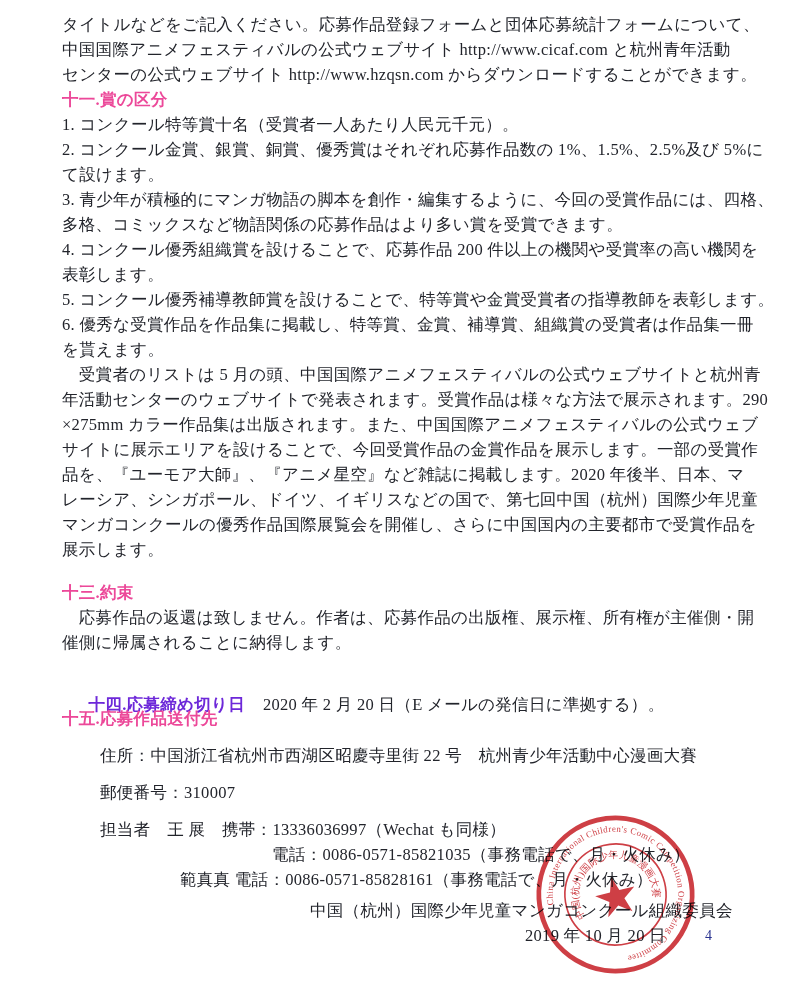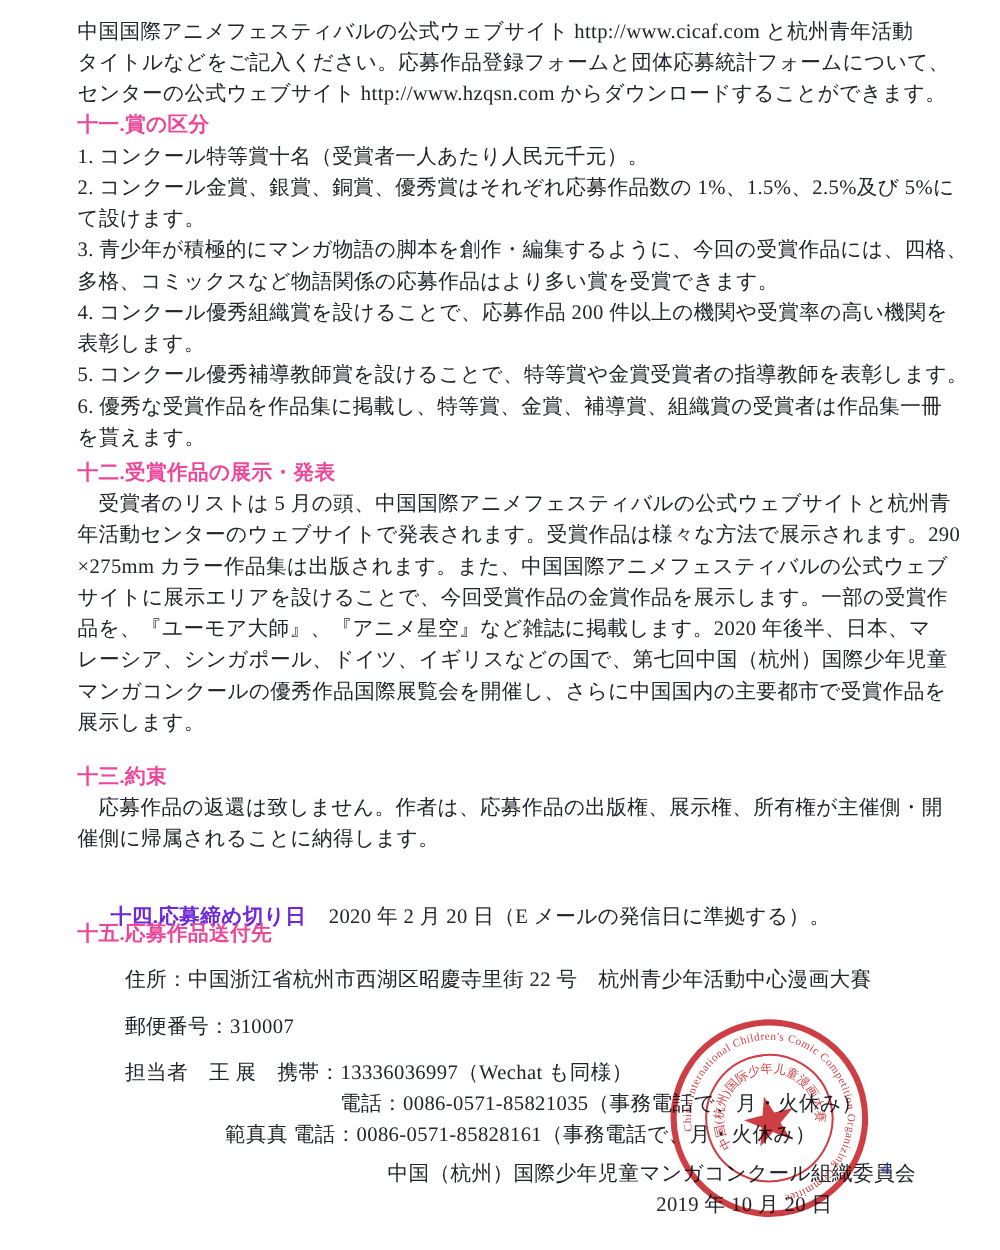--- a/index.html
+++ b/index.html
@@ -46,37 +46,36 @@
     mix-blend-mode:multiply;
     pointer-events:none;
   }
 </style>
 </head>
 <body>
 
 <div class="page">
   <div class="content">
 
+    <div class="line">タイトルなどをご記入ください。応募作品登録フォームと団体応募統計フォームについて、</div>
     <div class="line">中国国際アニメフェスティバルの公式ウェブサイト http://www.cicaf.com と杭州青年活動</div>
-    <div class="line">タイトルなどをご記入ください。応募作品登録フォームと団体応募統計フォームについて、</div>
     <div class="line">センターの公式ウェブサイト http://www.hzqsn.com からダウンロードすることができます。</div>
 
     <div class="line heading">十一.賞の区分</div>
     <div class="line">1. コンクール特等賞十名（受賞者一人あたり人民元千元）。</div>
     <div class="line">2. コンクール金賞、銀賞、銅賞、優秀賞はそれぞれ応募作品数の 1%、1.5%、2.5%及び 5%に</div>
     <div class="line">て設けます。</div>
     <div class="line">3. 青少年が積極的にマンガ物語の脚本を創作・編集するように、今回の受賞作品には、四格、</div>
     <div class="line">多格、コミックスなど物語関係の応募作品はより多い賞を受賞できます。</div>
     <div class="line">4. コンクール優秀組織賞を設けることで、応募作品 200 件以上の機関や受賞率の高い機関を</div>
     <div class="line">表彰します。</div>
     <div class="line">5. コンクール優秀補導教師賞を設けることで、特等賞や金賞受賞者の指導教師を表彰します。</div>
     <div class="line">6. 優秀な受賞作品を作品集に掲載し、特等賞、金賞、補導賞、組織賞の受賞者は作品集一冊</div>
     <div class="line">を貰えます。</div>
 
-    <div class="line heading h12">十二.受賞作品の展示・発表</div>
     <div class="line">　受賞者のリストは 5 月の頭、中国国際アニメフェスティバルの公式ウェブサイトと杭州青</div>
     <div class="line">年活動センターのウェブサイトで発表されます。受賞作品は様々な方法で展示されます。290</div>
     <div class="line">×275mm カラー作品集は出版されます。また、中国国際アニメフェスティバルの公式ウェブ</div>
     <div class="line">サイトに展示エリアを設けることで、今回受賞作品の金賞作品を展示します。一部の受賞作</div>
     <div class="line">品を、『ユーモア大師』、『アニメ星空』など雑誌に掲載します。2020 年後半、日本、マ</div>
     <div class="line">レーシア、シンガポール、ドイツ、イギリスなどの国で、第七回中国（杭州）国際少年児童</div>
     <div class="line">マンガコンクールの優秀作品国際展覧会を開催し、さらに中国国内の主要都市で受賞作品を</div>
     <div class="line">展示します。</div>
 
     <div class="line heading h13">十三.約束</div>

